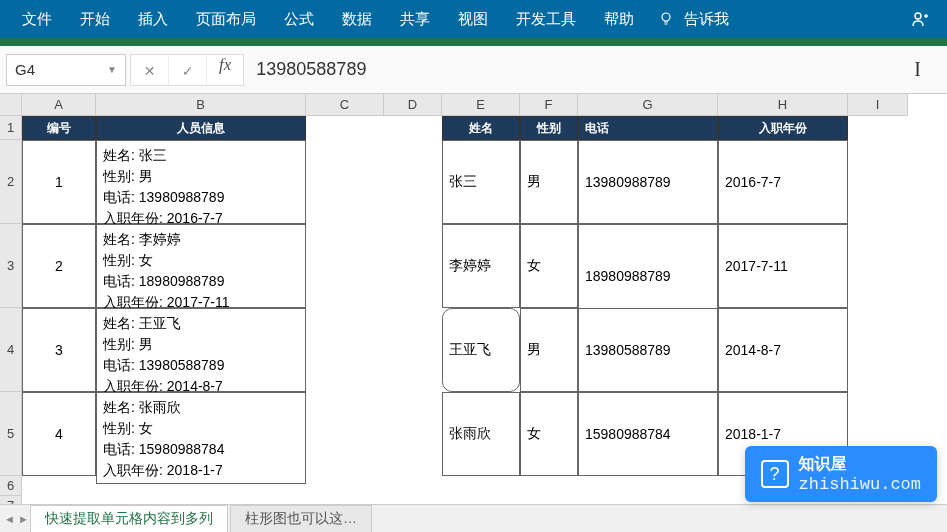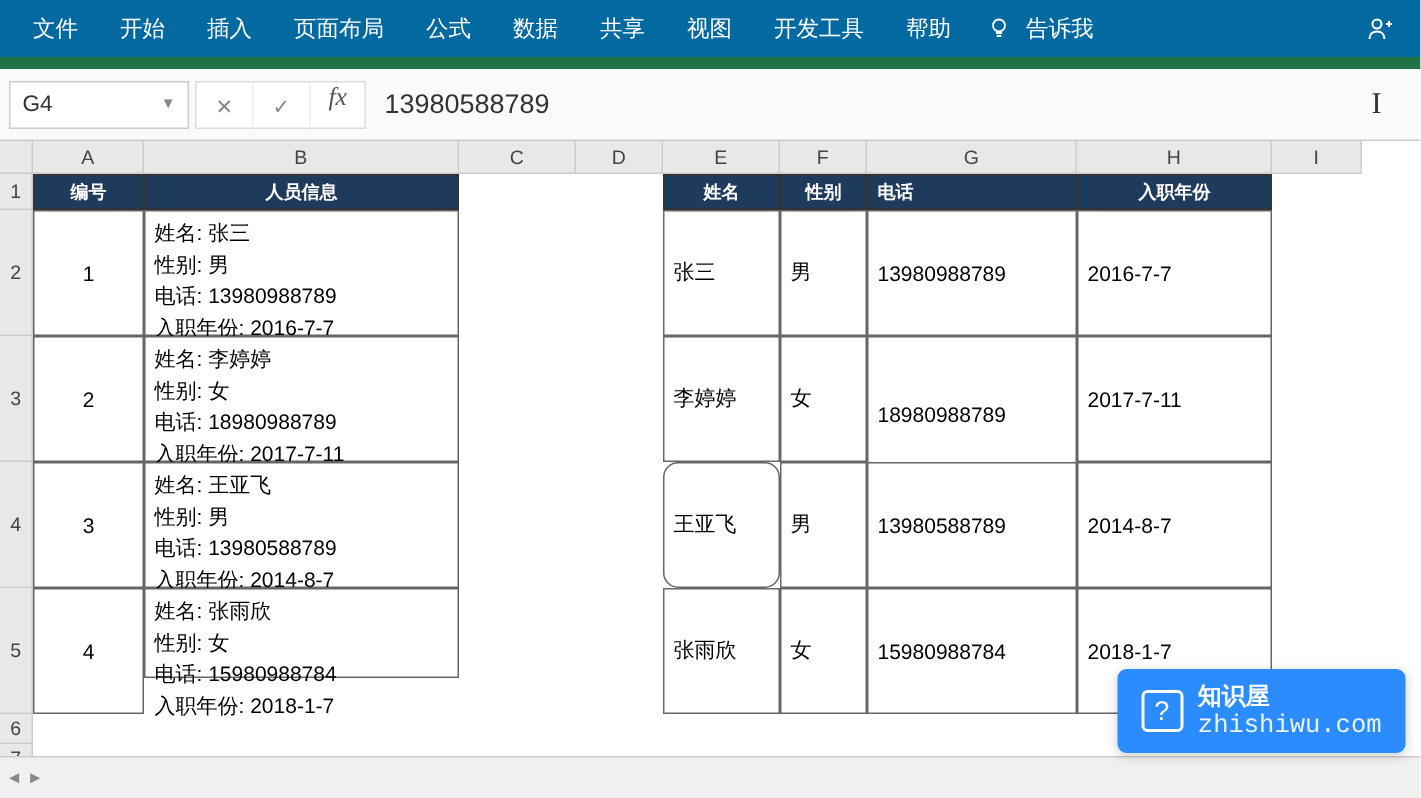--- a/index.html
+++ b/index.html
@@ -130,21 +130,21 @@
           <div class="info-cell" style="position: absolute; left: 74px; top: 108px; width: 210px; height: 84px;">姓名: 李婷婷
 性别: 女
 电话: 18980988789
 入职年份: 2017-7-11</div>
           <div class="data-cell center" style="position: absolute; left: 0px; top: 192px; width: 74px; height: 84px;">3</div>
           <div class="info-cell" style="position: absolute; left: 74px; top: 192px; width: 210px; height: 84px;">姓名: 王亚飞
 性别: 男
 电话: 13980588789
 入职年份: 2014-8-7</div>
           <div class="data-cell center" style="position: absolute; left: 0px; top: 276px; width: 74px; height: 84px;">4</div>
-          <div class="info-cell" style="position: absolute; left: 74px; top: 276px; width: 210px; height: 60px;">姓名: 张雨欣
+          <div class="info-cell" style="position: absolute; left: 74px; top: 276px; width: 210px; height: 92px;">姓名: 张雨欣
 性别: 女
 电话: 15980988784
 入职年份: 2018-1-7</div>
           <div class="data-cell" style="position: absolute; left: 420px; top: 24px; width: 78px; height: 84px;">张三</div>
           <div class="data-cell" style="position: absolute; left: 498px; top: 24px; width: 58px; height: 84px;">男</div>
           <div class="data-cell" style="position: absolute; left: 556px; top: 24px; width: 140px; height: 84px;">13980988789</div>
           <div class="data-cell" style="position: absolute; left: 696px; top: 24px; width: 130px; height: 84px;">2016-7-7</div>
           <div class="data-cell" style="position: absolute; left: 420px; top: 108px; width: 78px; height: 84px;">李婷婷</div>
           <div class="data-cell" style="position: absolute; left: 498px; top: 108px; width: 58px; height: 84px;">女</div>
           <div class="data-cell" style="position: absolute; left: 556px; top: 108px; width: 140px; height: 104px;">18980988789</div>
@@ -157,20 +157,22 @@
           <div class="data-cell" style="position: absolute; left: 498px; top: 276px; width: 58px; height: 84px;">女</div>
           <div class="data-cell" style="position: absolute; left: 556px; top: 276px; width: 140px; height: 84px;">15980988784</div>
           <div class="data-cell" style="position: absolute; left: 696px; top: 276px; width: 130px; height: 84px;">2018-1-7</div>
         </div>
     </div>
   </div>
 </div>
 
 <div class="tabs">
   <div class="nav-arrows">◄ ►</div>
+  <div class="tab">快速提取单元格内容到多列</div>
+  <div class="tab inactive">柱形图也可以这…</div>
 </div>
 
 <div class="watermark">
   <div class="wm-icon">?</div>
   <div>
     <div style="font-weight:bold">知识屋</div>
     <div class="wm-sub">zhishiwu.com</div>
   </div>
 </div>
 

